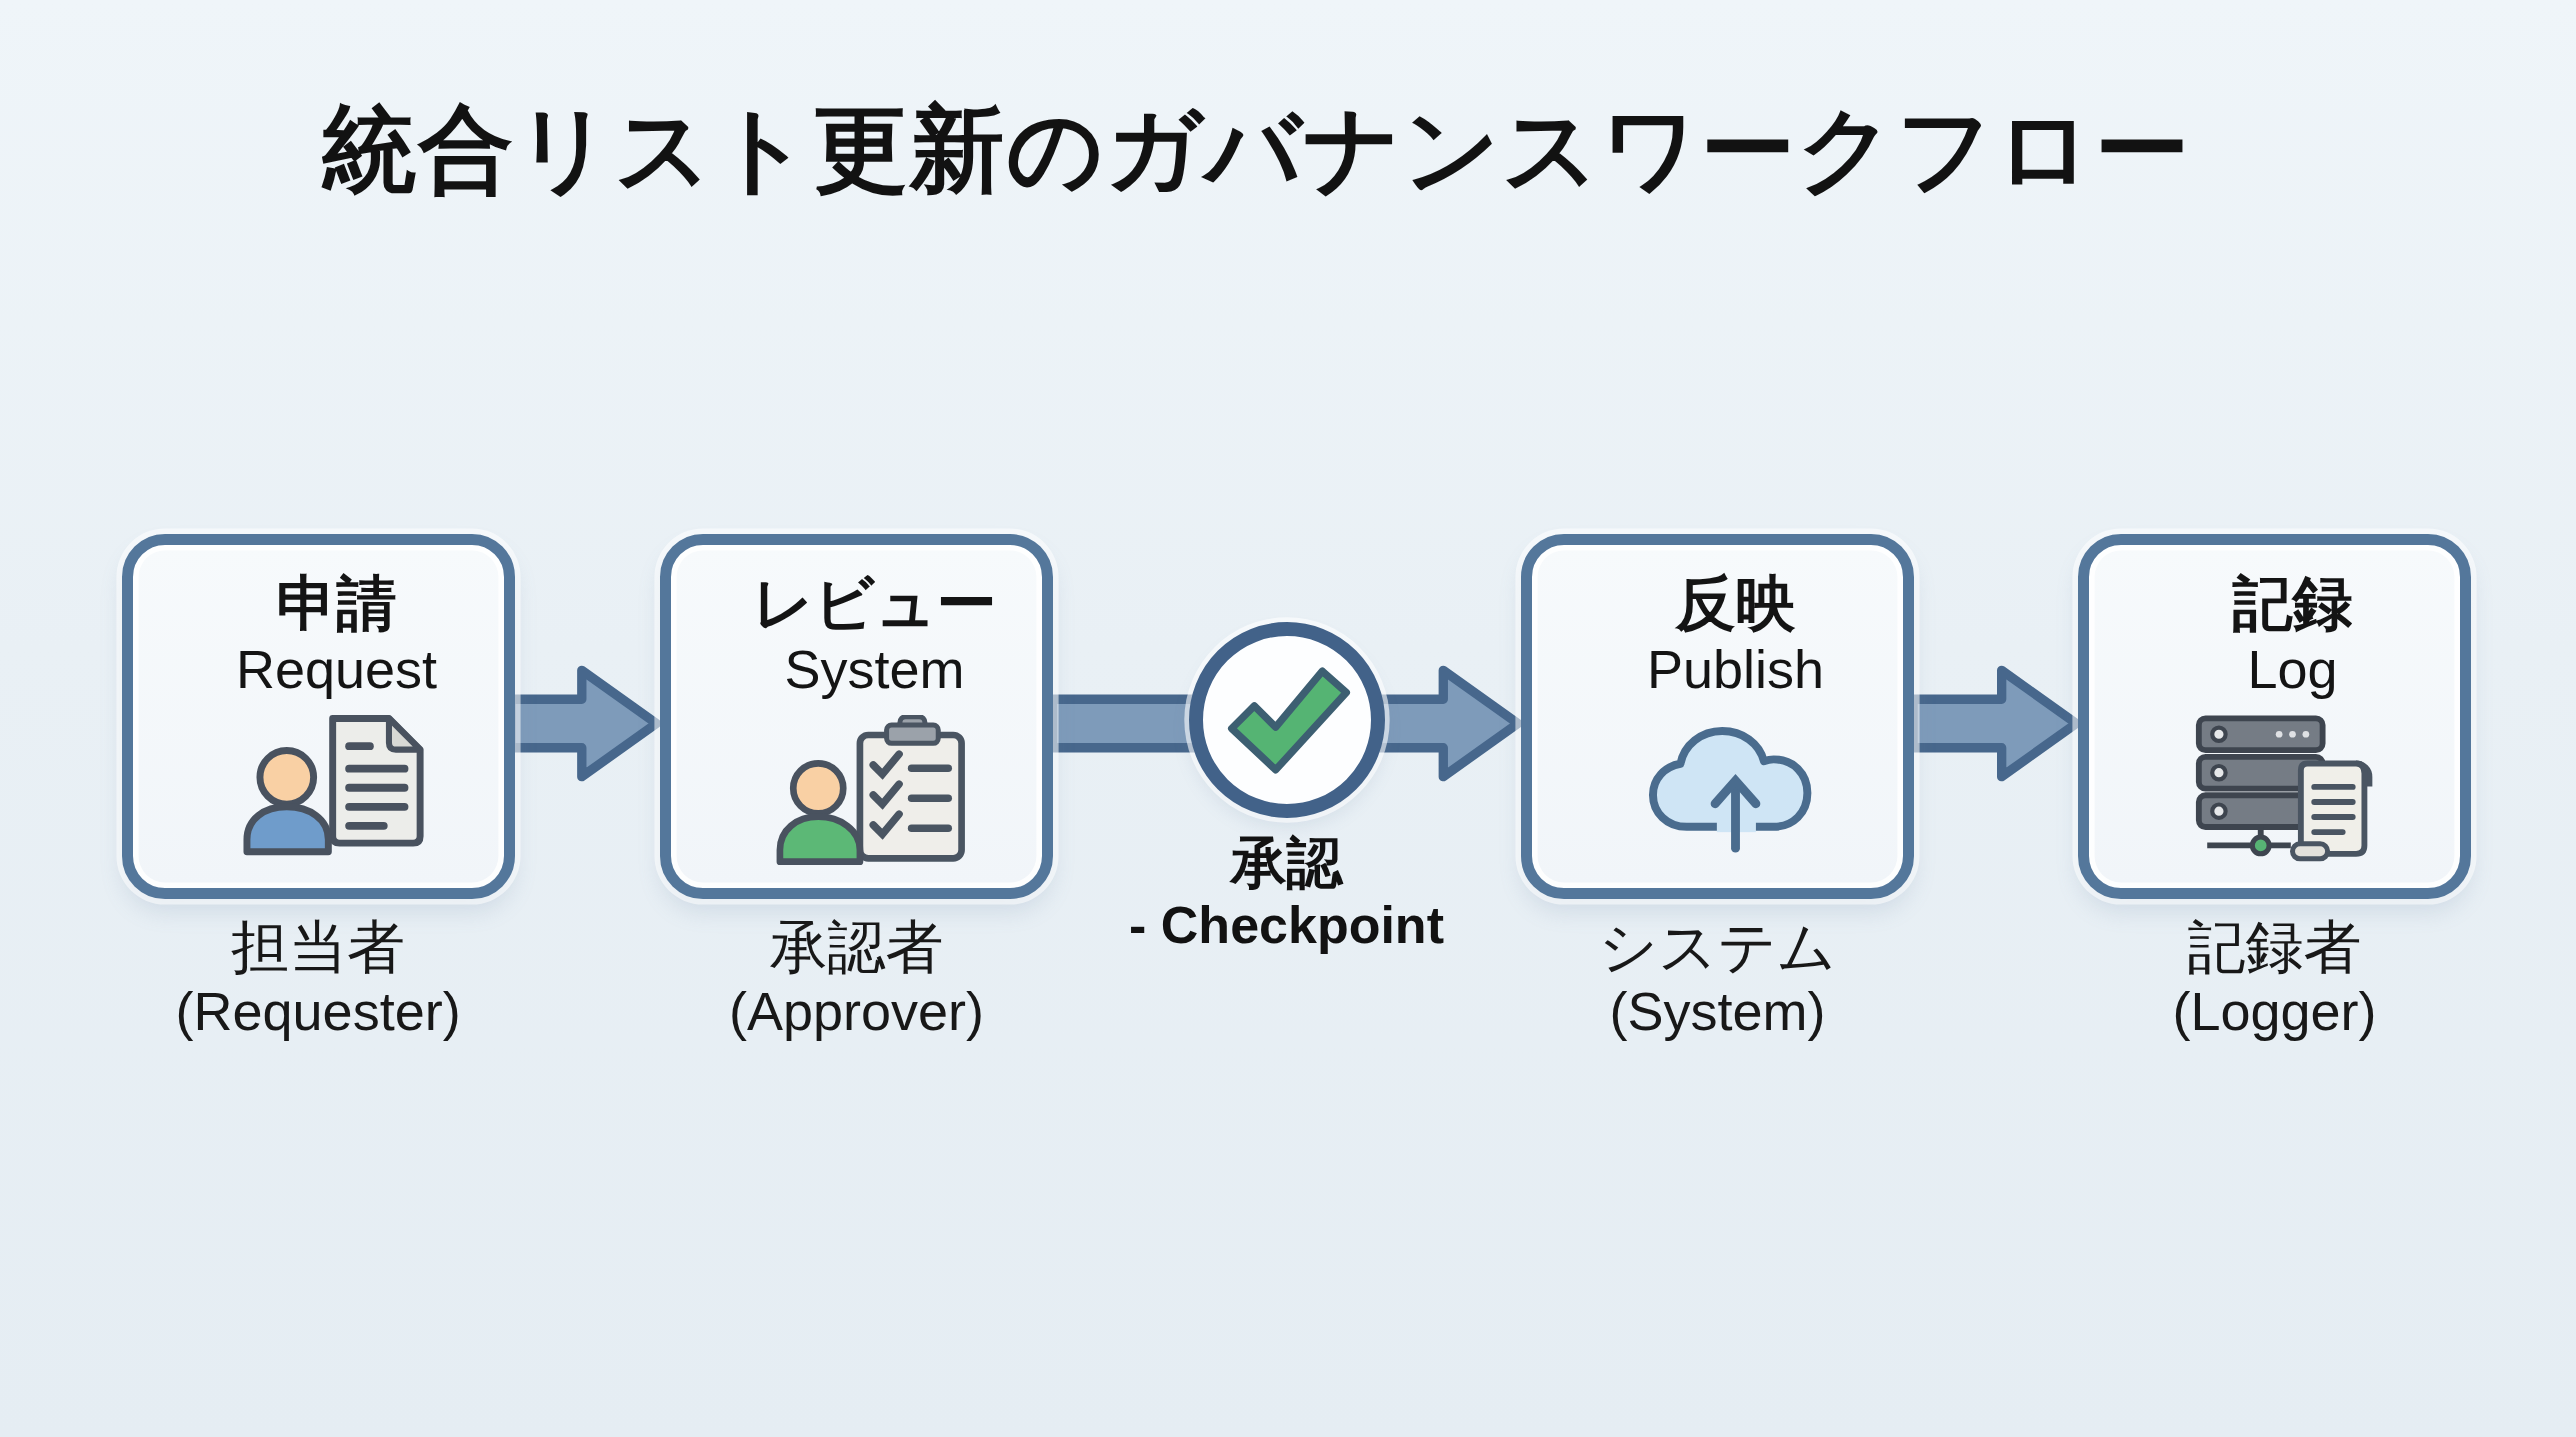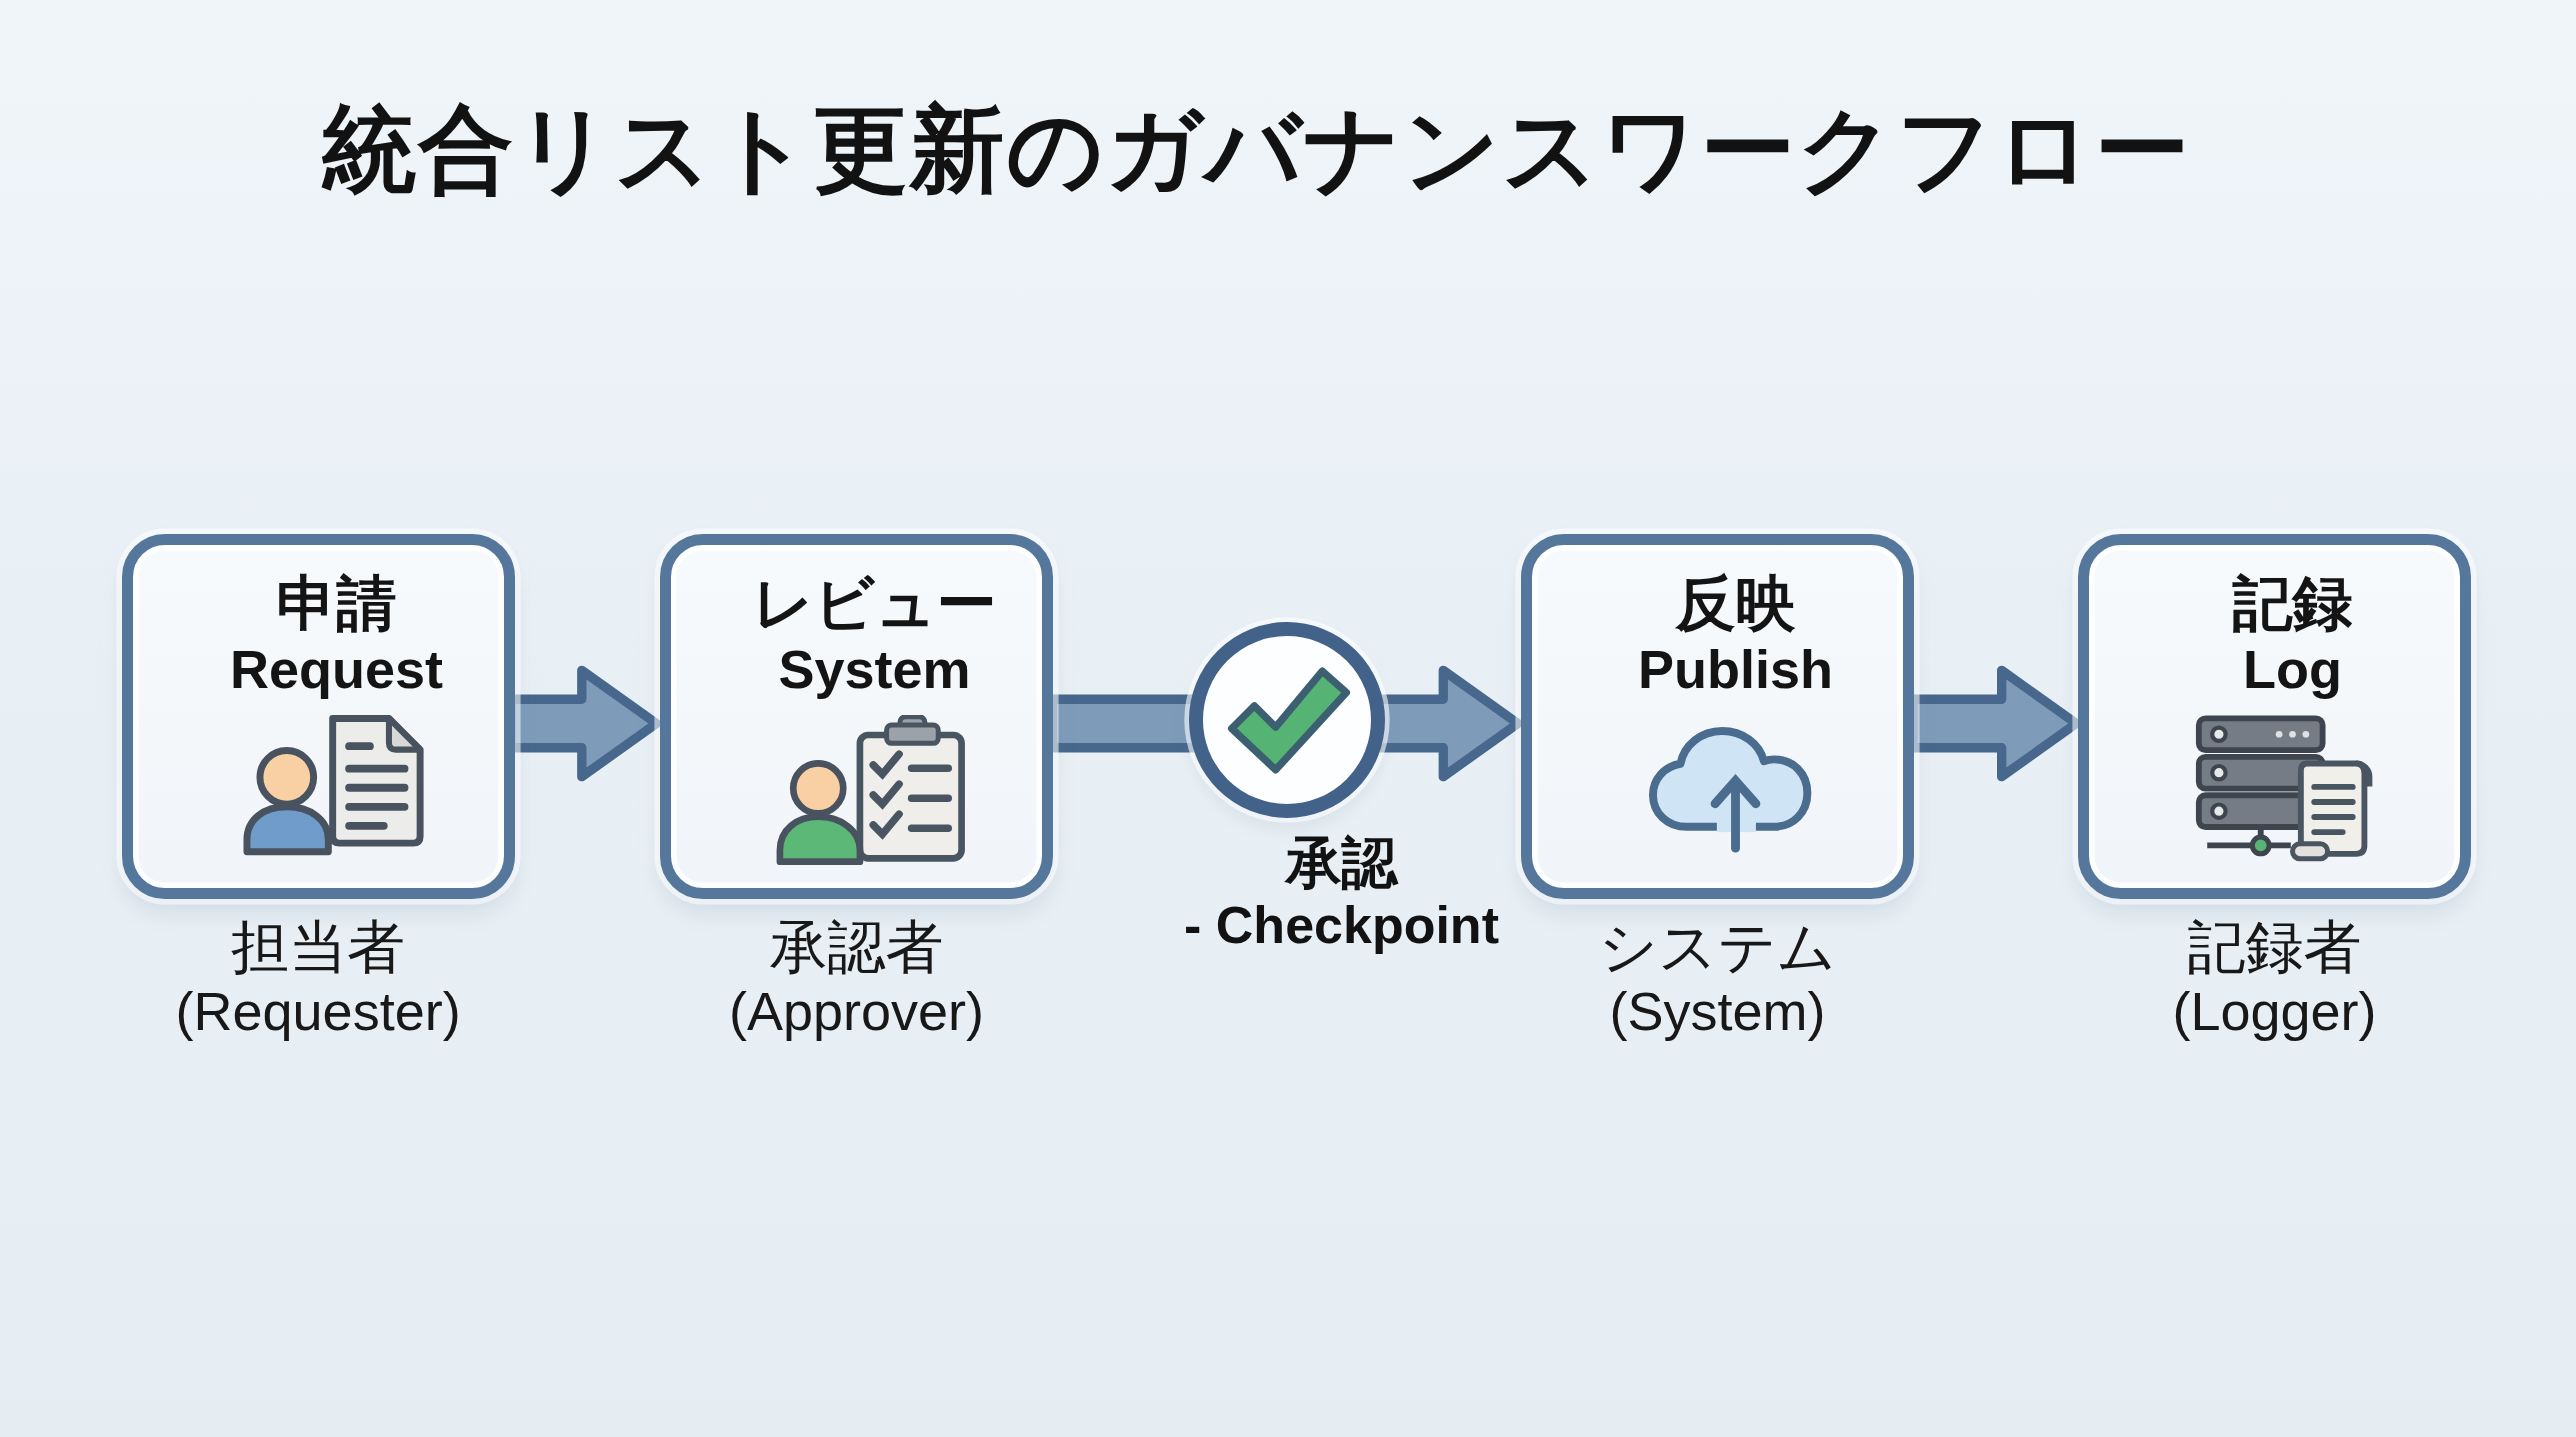--- a/index.html
+++ b/index.html
@@ -30,41 +30,41 @@
     box-sizing:border-box;
     background:linear-gradient(180deg,#f7fafc 0%,#f1f5f9 100%);
     border:11.2px solid #54779b;border-radius:43px;
     box-shadow:0 0 0 5.6px rgba(255,255,255,0.55), 0 13px 22.5px rgba(105,135,165,0.18),
                inset 0 0 0 5.6px rgba(255,255,255,0.85);
     display:flex;flex-direction:column;align-items:center;
     padding-top:24px;
     padding-left:36px;
   }
   .node-title-jp{font-size:60px;font-weight:700;color:#141414;line-height:69px;text-align:center;}
-  .node-title-en{font-size:54px;font-weight:700;color:#141414;line-height:62px;text-align:center;}
+  .node-title-en{font-size:54px;font-weight:400;color:#141414;line-height:62px;text-align:center;}
   .node-icon{margin-top:15px;}
   
   .arrow{position:absolute;top:661px;height:125px;}
   .arrow polygon{fill:#7e9bba;stroke:#47678c;stroke-width:10;stroke-linejoin:round;}
   
   .checkpoint{
     position:absolute;left:1189px;top:622px;
     width:168px;height:168px;border:14px solid #426289;border-radius:50%;
     background:#fdfeff;
     display:flex;align-items:center;justify-content:center;
     box-shadow:0 0 0 4.7px rgba(255,255,255,0.6), 0 9.4px 17px rgba(105,135,165,0.15);
   }
   
   .actor{
     position:absolute;top:914px;width:655px;text-align:center;color:#181818;
   }
   .actor .jp{font-size:58px;line-height:66px;font-weight:400;}
   .actor .en{font-size:54px;line-height:62px;font-weight:400;}
   .cp-label{
-    position:absolute;left:1014px;top:831px;width:655px;text-align:center;color:#121212;
+    position:absolute;left:959px;top:831px;width:655px;text-align:center;color:#121212;
   }
   .cp-label .jp{font-size:56px;line-height:64px;font-weight:700;}
   .cp-label .en{font-size:52px;line-height:60px;font-weight:700;}
   .cp-label .sub{font-size:52px;line-height:60px;font-weight:700;}
 </style>
 </head>
 <body>
 
 <div class="canvas">
 

